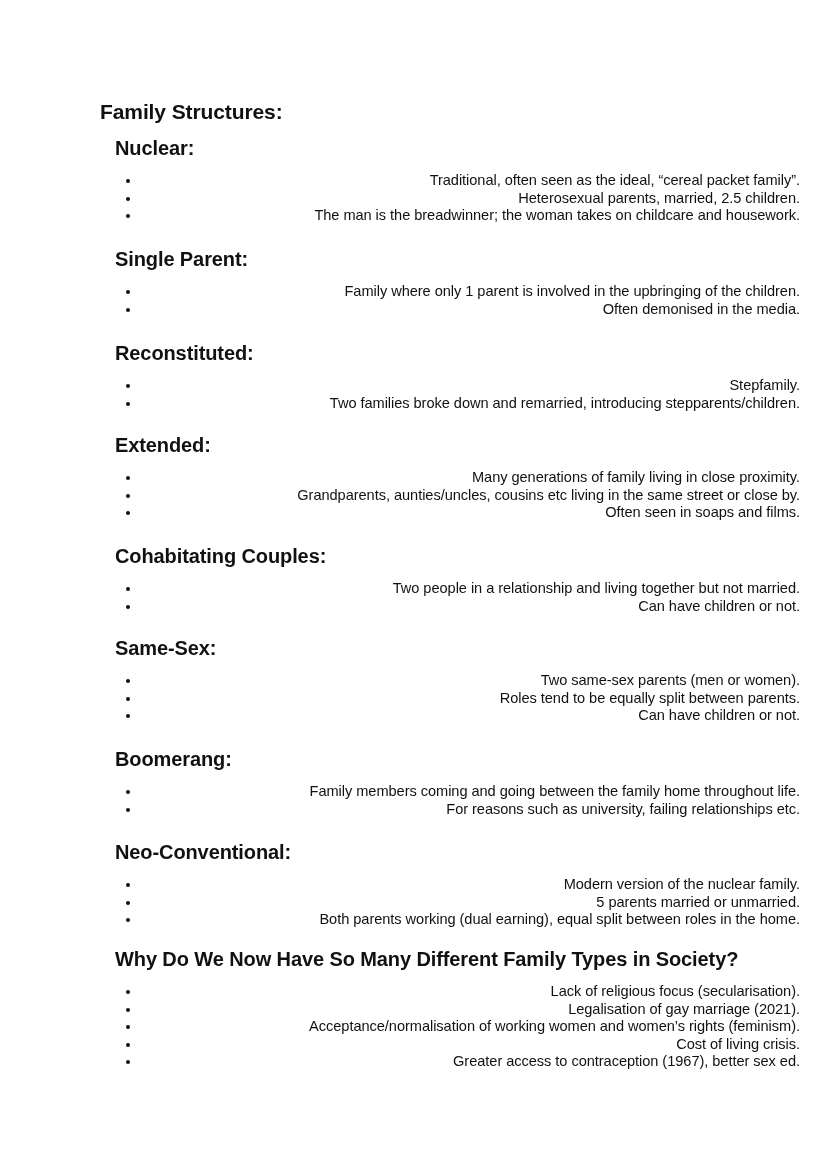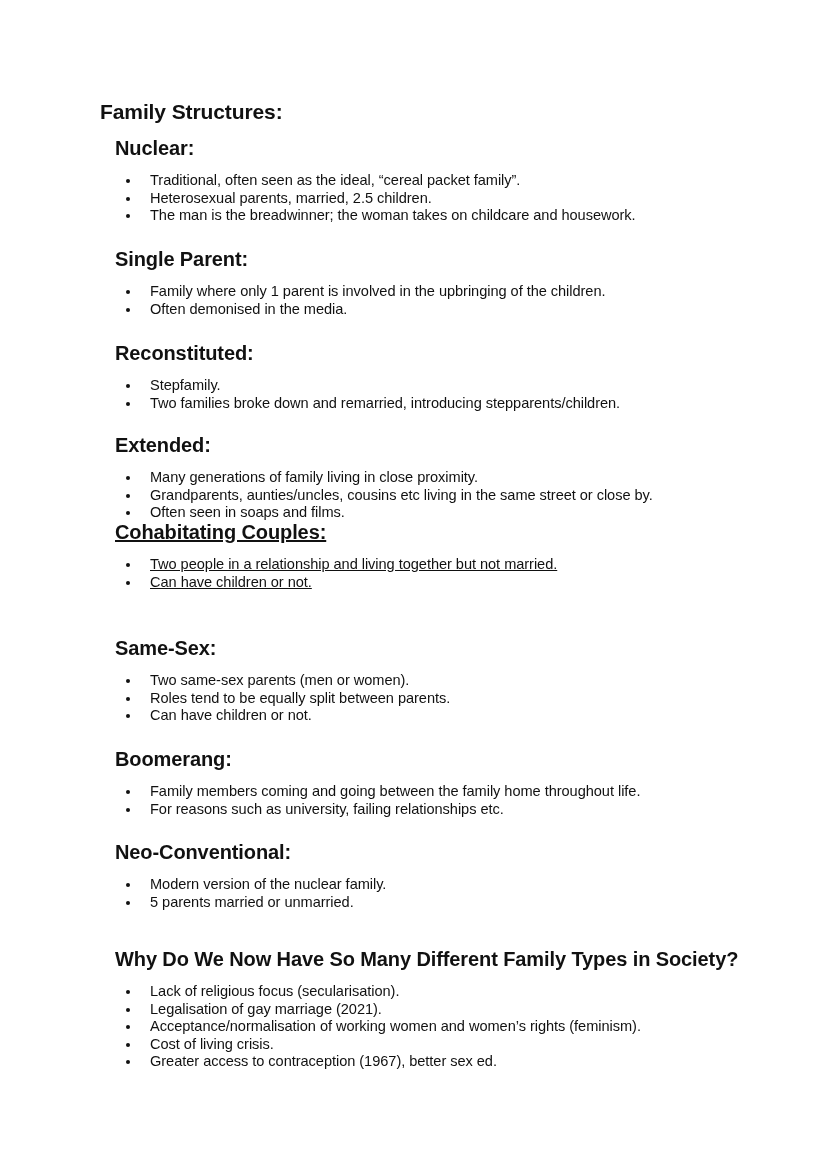--- a/index.html
+++ b/index.html
@@ -40,20 +40,21 @@
       font-size: 20px;
       font-weight: bold;
       line-height: 18px;
       margin: 15px;
       letter-spacing: -0.1px;
     }
     .bullets {
       list-style: none;
       margin: 0;
       padding: 0;
+      text-align: right;
     }
     .bullet {
       position: relative;
       font-size: 14.6px;
       line-height: 17.6px;
       padding-left: 50px;
       letter-spacing: -0.05px;
       white-space: nowrap;
     }
     .bullet-dot {
@@ -100,21 +101,21 @@
 
   <div class="section" style="top:421px;">
     <h2 class="section-heading">Extended:</h2>
     <ul class="bullets">
       <li class="bullet"><span class="bullet-dot"></span><span>Many generations of family living in close proximity.</span></li>
       <li class="bullet"><span class="bullet-dot"></span><span>Grandparents, aunties/uncles, cousins etc living in the same street or close by.</span></li>
       <li class="bullet"><span class="bullet-dot"></span><span>Often seen in soaps and films.</span></li>
     </ul>
   </div>
 
-  <div class="section" style="top:508px;text-decoration:underline;">
+  <div class="section" style="top:532px;">
     <h2 class="section-heading">Cohabitating Couples:</h2>
     <ul class="bullets">
       <li class="bullet"><span class="bullet-dot"></span><span>Two people in a relationship and living together but not married.</span></li>
       <li class="bullet"><span class="bullet-dot"></span><span>Can have children or not.</span></li>
     </ul>
   </div>
 
   <div class="section" style="top:624px;">
     <h2 class="section-heading">Same-Sex:</h2>
     <ul class="bullets">
@@ -130,20 +131,21 @@
       <li class="bullet"><span class="bullet-dot"></span><span>Family members coming and going between the family home throughout life.</span></li>
       <li class="bullet"><span class="bullet-dot"></span><span>For reasons such as university, failing relationships etc.</span></li>
     </ul>
   </div>
 
   <div class="section" style="top:828px;">
     <h2 class="section-heading">Neo-Conventional:</h2>
     <ul class="bullets">
       <li class="bullet"><span class="bullet-dot"></span><span>Modern version of the nuclear family.</span></li>
       <li class="bullet"><span class="bullet-dot"></span><span>5 parents married or unmarried.</span></li>
+      <li class="bullet"><span class="bullet-dot"></span><span>Both parents working (dual earning), equal split between roles in the home.</span></li>
     </ul>
   </div>
 
   <div class="section" style="top:935px;">
     <h2 class="section-heading">Why Do We Now Have So Many Different Family Types in Society?</h2>
     <ul class="bullets">
       <li class="bullet"><span class="bullet-dot"></span><span>Lack of religious focus (secularisation).</span></li>
       <li class="bullet"><span class="bullet-dot"></span><span>Legalisation of gay marriage (2021).</span></li>
       <li class="bullet"><span class="bullet-dot"></span><span>Acceptance/normalisation of working women and women’s rights (feminism).</span></li>
       <li class="bullet"><span class="bullet-dot"></span><span>Cost of living crisis.</span></li>

